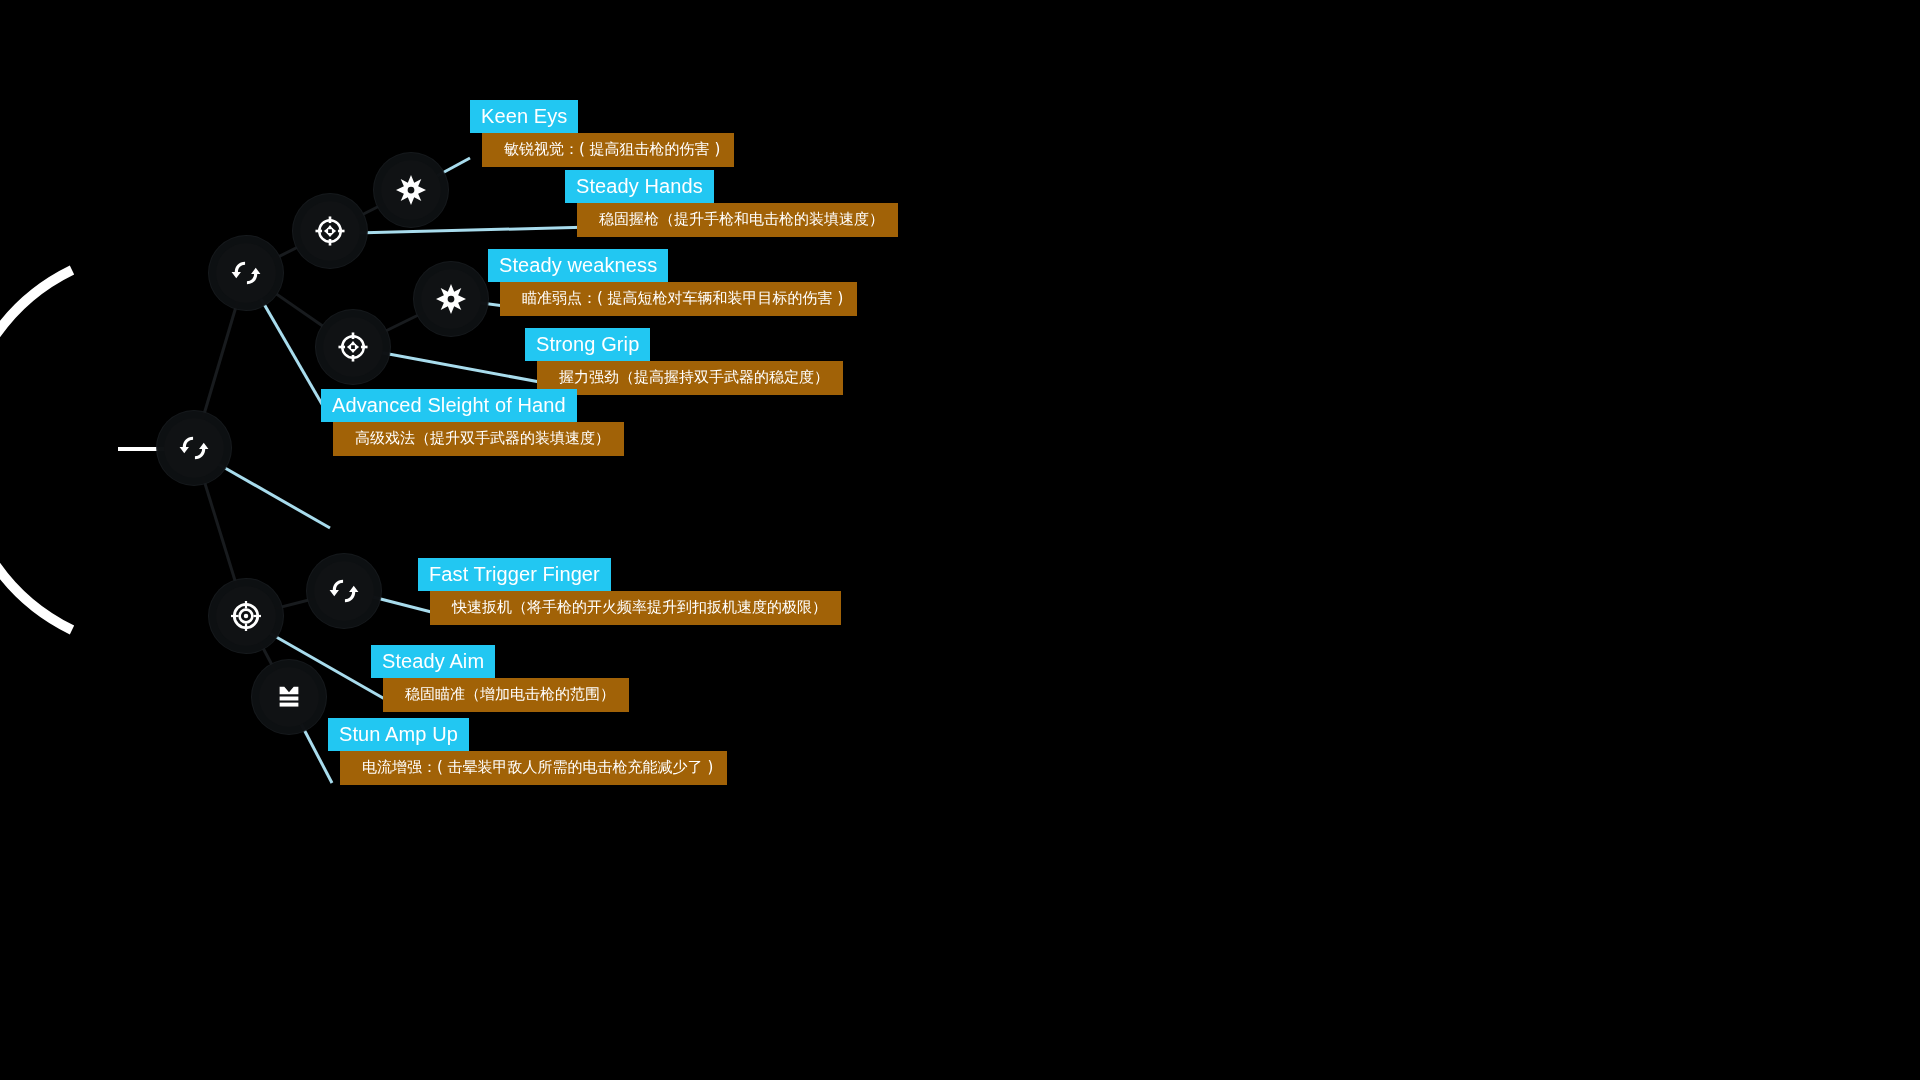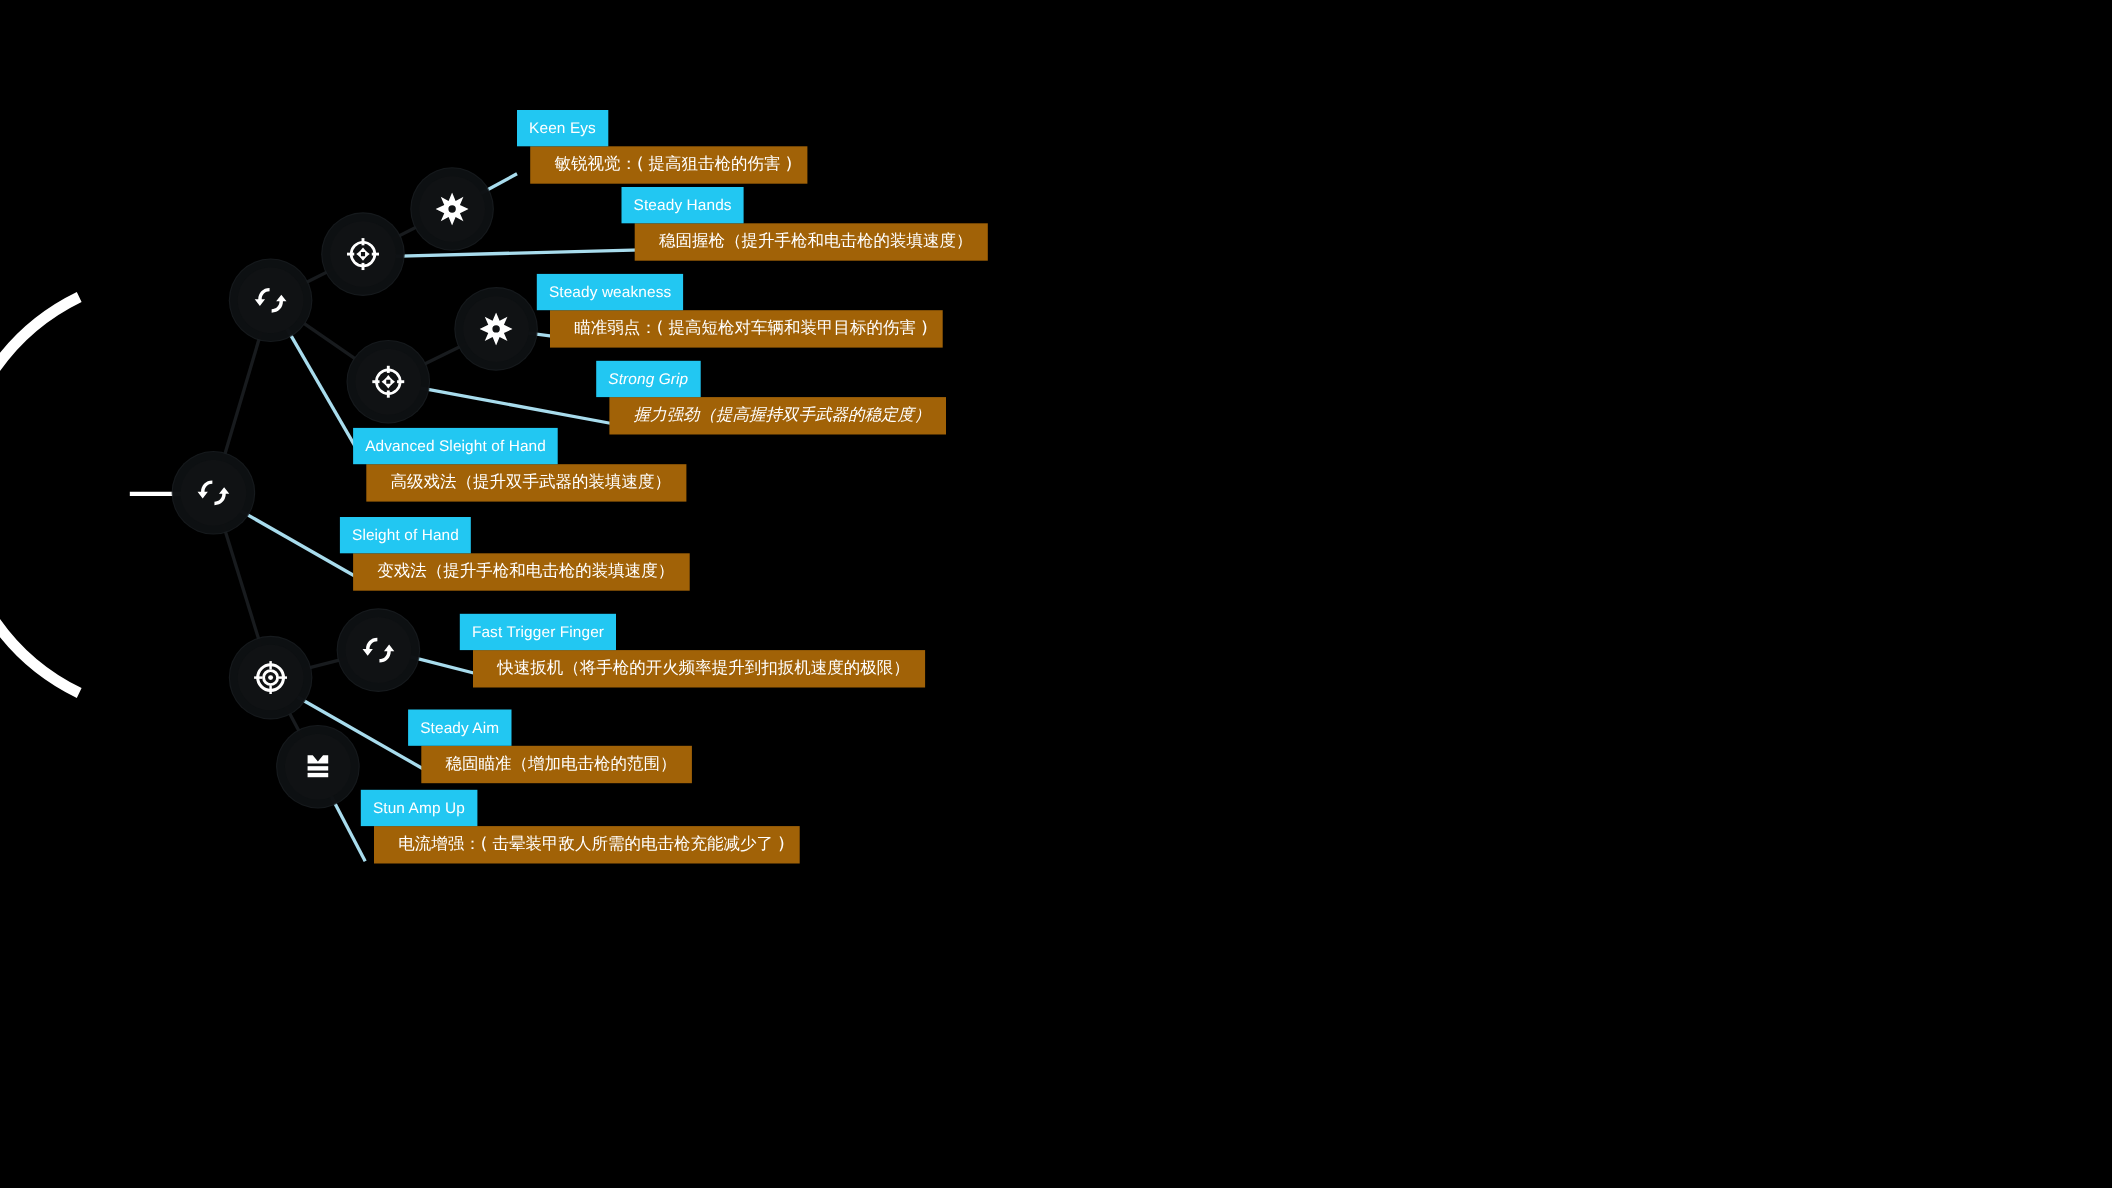--- a/index.html
+++ b/index.html
@@ -54,21 +54,21 @@
   }
 
   
   .skill {
     position: absolute;
   }
   .skill .title {
     display: inline-block;
     background: #22c7f2;
     color: #ffffff;
-    font-size: 14px;
+    font-size: 20px;
     line-height: 22px;
     padding: 5px 11px 6px 11px;
     white-space: nowrap;
     letter-spacing: 0.1px;
   }
   .skill .desc {
     display: block;
     background: #a16207;
     color: #ffffff;
     font-size: 15px;
@@ -209,40 +209,34 @@
     </div>
   </div>
 
   <div class="skill" style="left:488px; top:249px;">
     <div class="title">Steady weakness</div>
     <div class="descwrap">
       <div class="desc">瞄准弱点：( 提高短枪对车辆和装甲目标的伤害 )</div>
     </div>
   </div>
 
-  <div class="skill" style="left:542px; top:328px;font-style:italic;">
+  <div class="skill" style="left:525px; top:328px;">
     <div class="title">Strong Grip</div>
     <div class="descwrap">
       <div class="desc">握力强劲（提高握持双手武器的稳定度）</div>
     </div>
   </div>
 
   <div class="skill" style="left:321px; top:389px;">
     <div class="title">Advanced Sleight of Hand</div>
     <div class="descwrap">
       <div class="desc">高级戏法（提升双手武器的装填速度）</div>
     </div>
   </div>
 
-  <div class="skill" style="left:309px; top:470px;">
-    <div class="title">Sleight of Hand</div>
-    <div class="descwrap">
-      <div class="desc">变戏法（提升手枪和电击枪的装填速度）</div>
-    </div>
-  </div>
 
   <div class="skill" style="left:418px; top:558px;">
     <div class="title">Fast Trigger Finger</div>
     <div class="descwrap">
       <div class="desc">快速扳机（将手枪的开火频率提升到扣扳机速度的极限）</div>
     </div>
   </div>
 
   <div class="skill" style="left:371px; top:645px;">
     <div class="title">Steady Aim</div>

